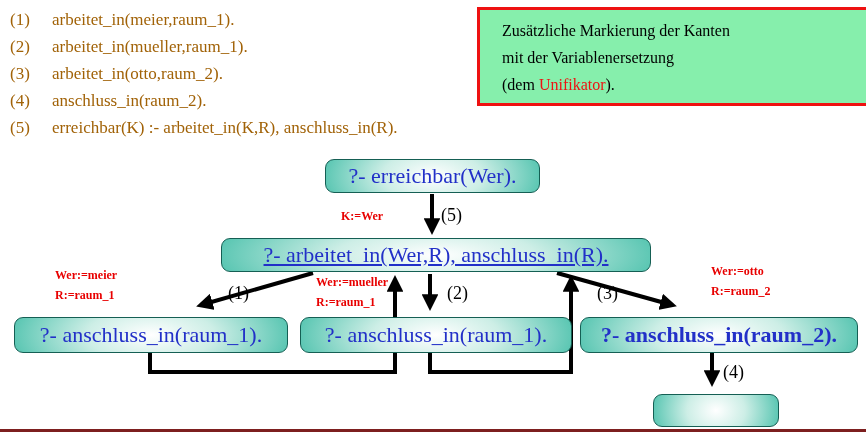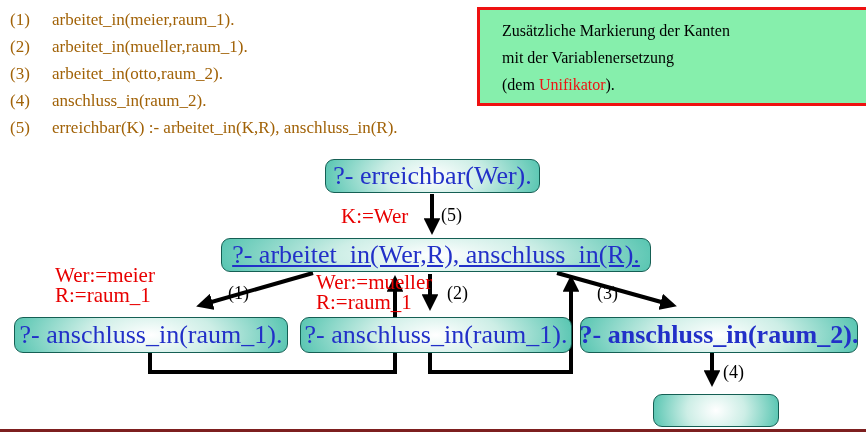--- a/index.html
+++ b/index.html
@@ -19,35 +19,35 @@
     border:3px solid #ee1111; padding:7px 22px; font-size:16px; line-height:27px;
     color:#000; z-index:3; background:#86efac;
   }
   .note-highlight { color:#ee1111; font-weight:normal; }
 
   
   .node {
     position:absolute; z-index:2; display:flex; align-items:center; justify-content:center;
     border:1.6px solid #155f54; border-radius:9px;
     background: radial-gradient(ellipse 52% 170% at 50% 50%, #ffffff 0%, #cdeee6 45%, #57c5b1 100%);
-    color:#2230c8; font-size:26px; white-space:nowrap;
+    color:#2230c8; font-size:22px; white-space:nowrap;
   }
   .node-root  { left:325px; top:159px; width:213px; height:32px; }
   .node-goal  { left:221px; top:238px; width:428px; height:32px;text-decoration:underline; }
   .node-left  { left:14px;  top:317px; width:272px; height:34px; }
   .node-mid   { left:300px; top:317px; width:270px; height:34px; }
   .node-right { left:580px; top:317px; width:276px; height:34px;font-weight:bold; }
   .node-empty { left:653px; top:394px; width:124px; height:31px; }
 
   
   svg.edges { position:absolute; left:0; top:0; z-index:1; }
 
   
   .edge-num { position:absolute; z-index:3; font-size:18px; color:#000; white-space:nowrap; }
-  .unifier  { position:absolute; z-index:3; font-size:21px; font-weight:normal; color:#e80000;
+  .unifier  { position:absolute; z-index:3; font-size:12px; font-weight:bold; color:#e80000;
               line-height:20px; white-space:nowrap; }
   .unifier span { display:block; }
 
   .bottom-rule { position:absolute; left:0; top:429px; width:866px; height:3px;
                  background:#7d1f1f; z-index:4; }
 </style>
 </head>
 <body>
 
 <div class="stage">
@@ -116,20 +116,24 @@
     <span>K:=Wer</span>
   </div>
   <div class="unifier" style="left:55px; top:265px;">
     <span>Wer:=meier</span>
     <span>R:=raum_1</span>
   </div>
   <div class="unifier" style="left:316px; top:272px;">
     <span>Wer:=mueller</span>
     <span>R:=raum_1</span>
   </div>
+  <div class="unifier" style="left:711px; top:261px;">
+    <span>Wer:=otto</span>
+    <span>R:=raum_2</span>
+  </div>
 
   <span class="edge-num" style="left:441px; top:205px;">(5)</span>
   <span class="edge-num" style="left:228px; top:283px;">(1)</span>
   <span class="edge-num" style="left:447px; top:283px;">(2)</span>
   <span class="edge-num" style="left:597px; top:283px;">(3)</span>
   <span class="edge-num" style="left:723px; top:362px;">(4)</span>
 
   <div class="bottom-rule"></div>
 
 </div>

